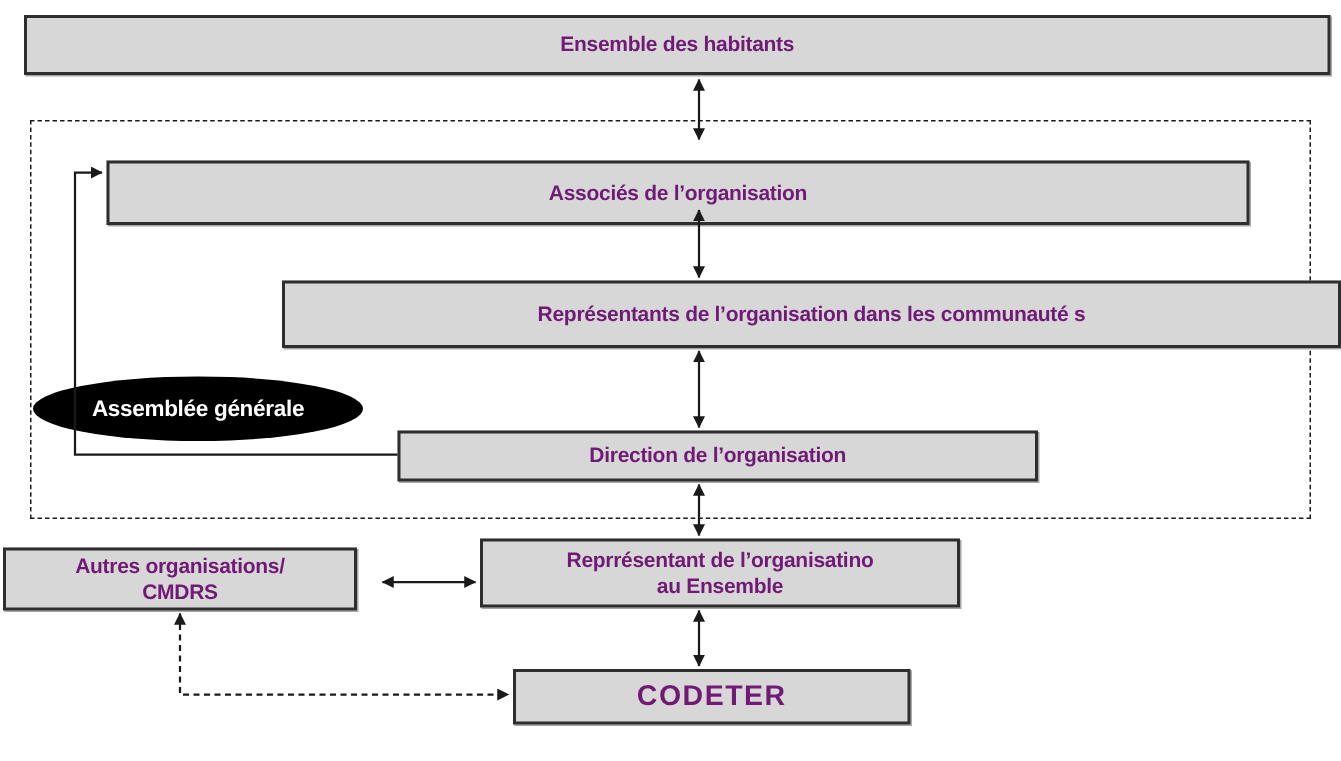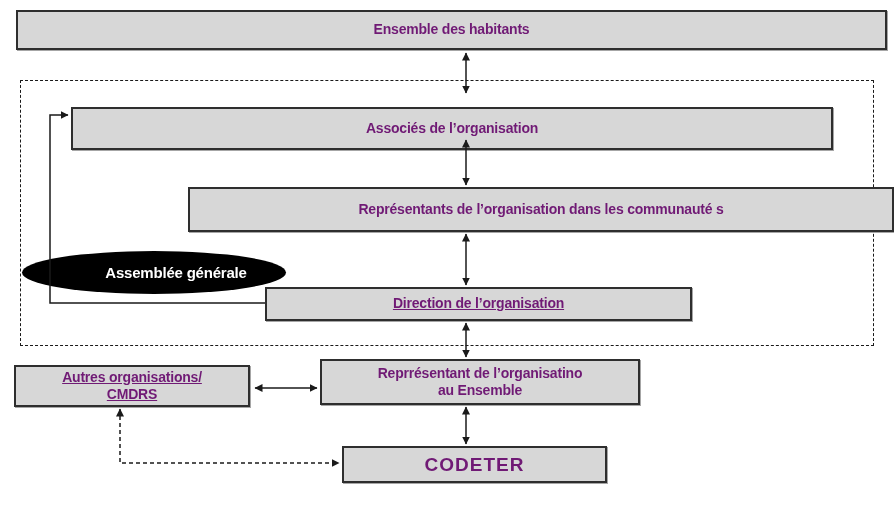--- a/index.html
+++ b/index.html
@@ -36,41 +36,40 @@
     text-align: center;
     font-weight: bold;
     color: #701a75;
     font-size: 14px;
     line-height: 1.25;
     letter-spacing: -0.2px;
   }
   .box.ensemble      { left: 16px;  top: 10px;  width: 871px; height: 40px; }
   .box.associes      { left: 71px;  top: 95px;  width: 762px; height: 43px; margin-top: 12px; }
   .box.representants { left: 188px; top: 187px; width: 706px; height: 45px; }
-  .box.direction     { left: 265px; top: 287px; width: 427px; height: 34px; text-decoration: underline; }
-  .box.autres        { left: 14px;   top: 365px; width: 236px; height: 42px; text-decoration: underline; }
+  .box.direction     { left: 265px; top: 287px; width: 427px; height: 34px; }
+  .box.autres        { left: 2px;   top: 365px; width: 236px; height: 42px; }
   .box.repr-codeter  { left: 320px; top: 359px; width: 320px; height: 46px; }
   .box.codeter       { left: 342px; top: 446px; width: 265px; height: 37px; font-size: 19px; letter-spacing: 1px; }
   .ellipse {
     position: absolute;
     left: 22px;
     top: 251px;
     width: 220px;
     height: 43px;
     background: #000000;
     border-radius: 50%;
     display: flex;
     align-items: center;
     justify-content: center;
     color: #ffffff;
     font-weight: bold;
     font-size: 15px;
     letter-spacing: -0.2px;
     z-index: 3;
-    padding-left: 44px;
   }
   svg.overlay {
     position: absolute;
     left: 0;
     top: 0;
     width: 894px;
     height: 507px;
     z-index: 4;
     pointer-events: none;
   }

